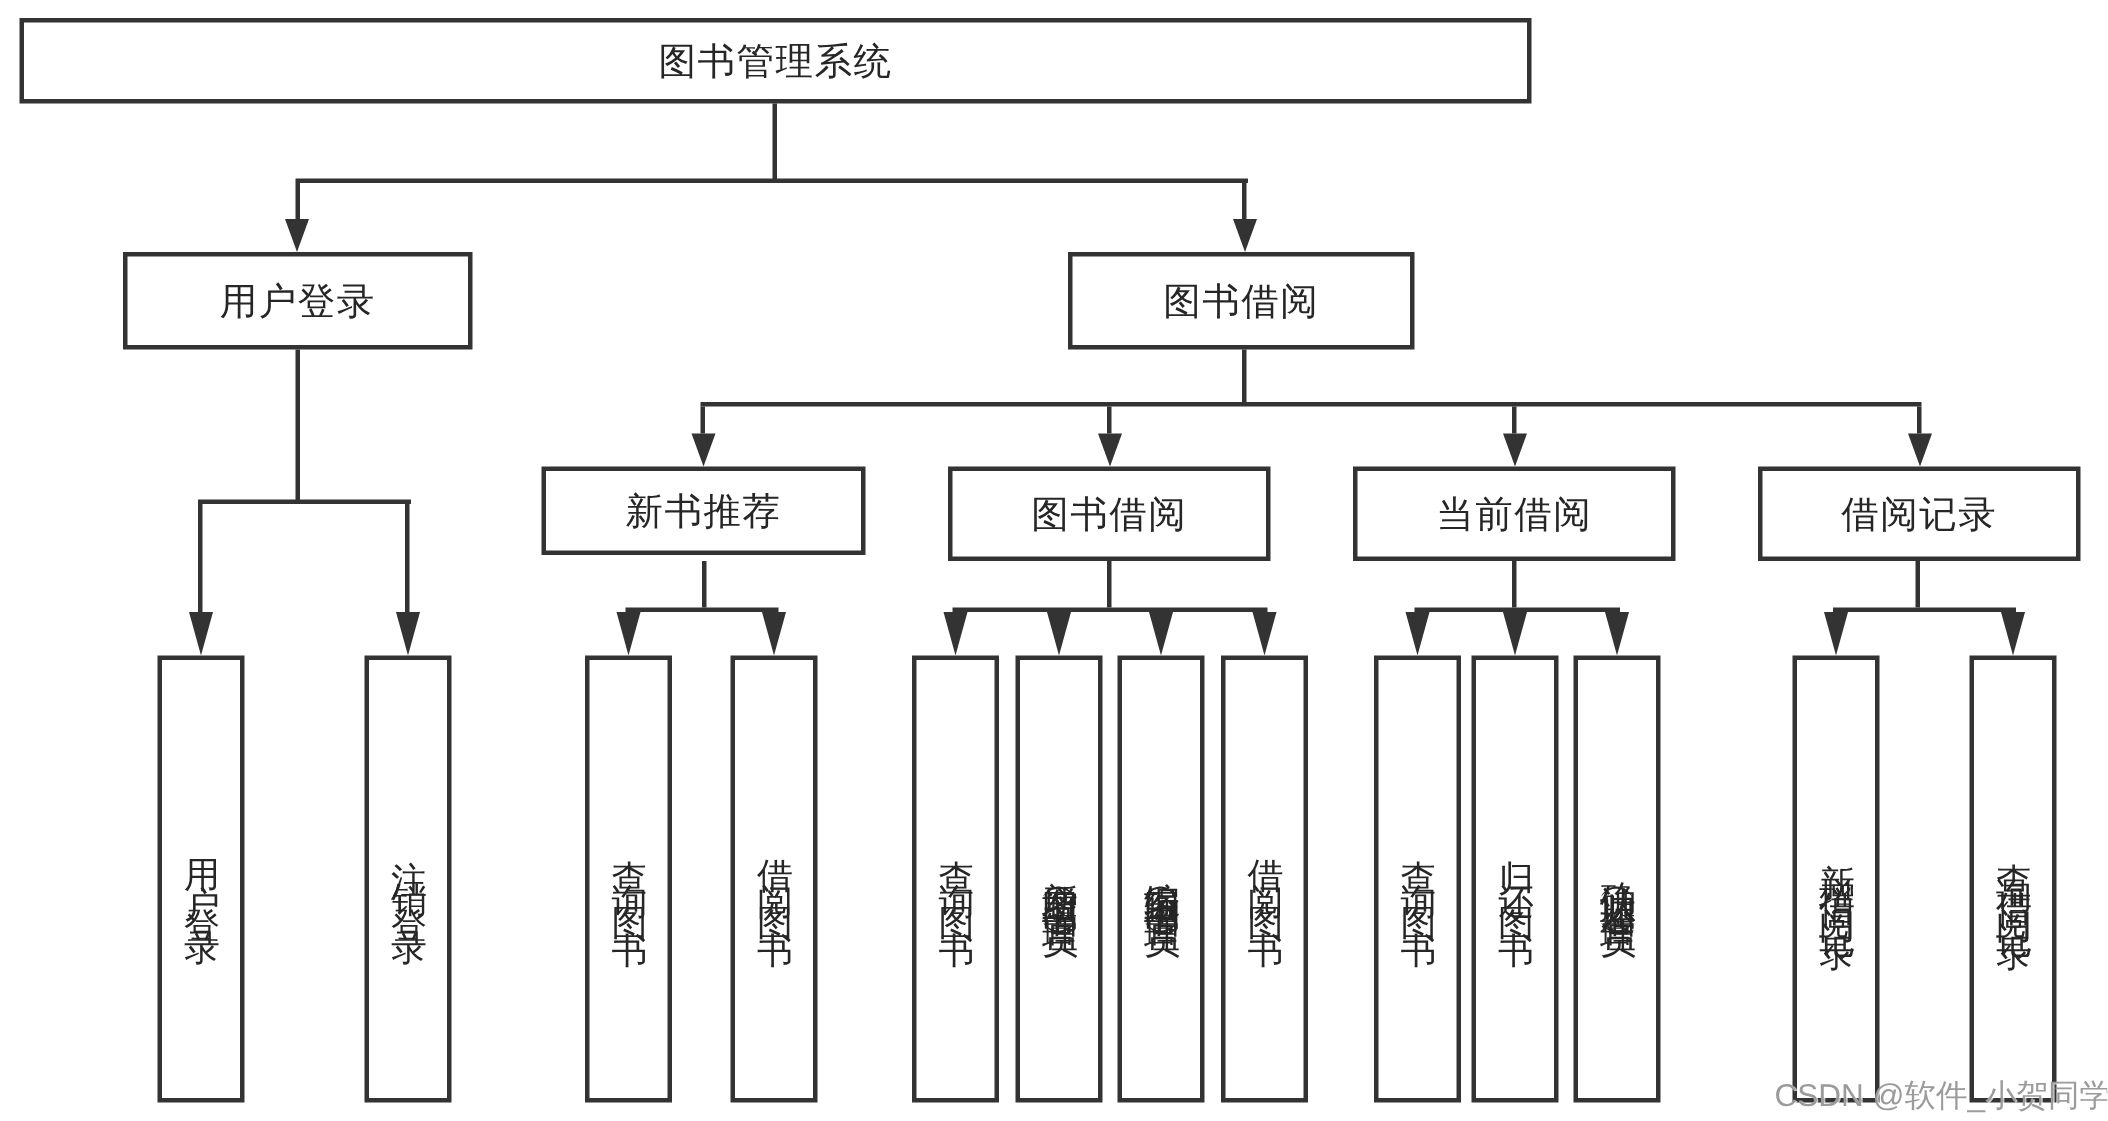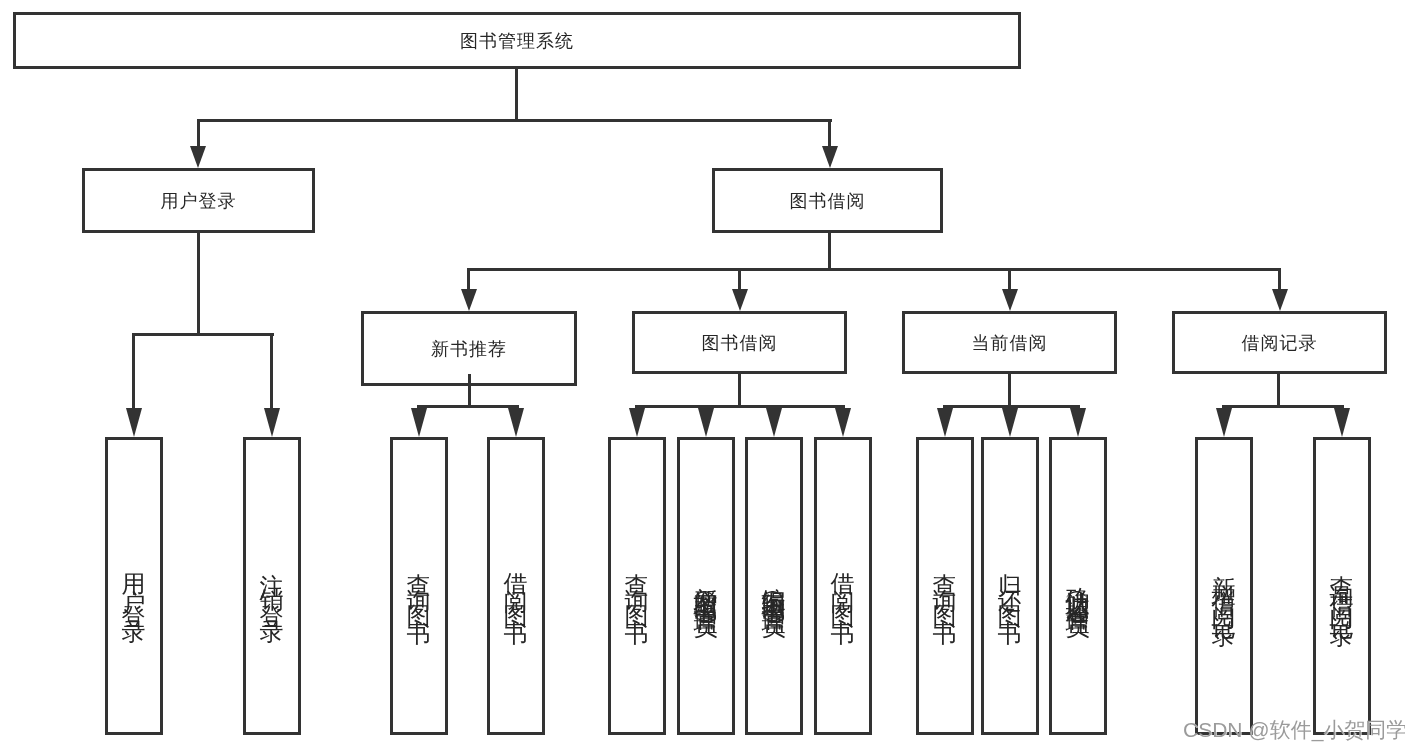--- a/index.html
+++ b/index.html
@@ -17,21 +17,21 @@
     overflow:hidden;
   }
   .box{
     position:absolute;
     box-sizing:border-box;
     border:3px solid var(--line);
     background:#fff;
     display:flex;align-items:center;justify-content:center;
     color:var(--text);
   }
-  .hbox{font-size:18px;letter-spacing:1px;}
+  .hbox{font-size:25px;letter-spacing:1px;}
   .vbox{width:58px;top:437px;height:298px;}
   .vtext{
     writing-mode:vertical-rl;
     text-orientation:mixed;
     font-size:24px;
     line-height:1.05;
     color:var(--text);
     white-space:nowrap;
   }
   .ls-lg .vtext{letter-spacing:16px;}
@@ -89,21 +89,21 @@
   <div class="hline" style="left:467px;top:268px;width:814px;"></div>
   <div class="vline" style="left:467px;top:271px;height:18px;"></div>
   <div class="arrow" style="left:461px;top:289px;"></div>
   <div class="vline" style="left:738px;top:271px;height:18px;"></div>
   <div class="arrow" style="left:732px;top:289px;"></div>
   <div class="vline" style="left:1008px;top:271px;height:18px;"></div>
   <div class="arrow" style="left:1002px;top:289px;"></div>
   <div class="vline" style="left:1278px;top:271px;height:18px;"></div>
   <div class="arrow" style="left:1272px;top:289px;"></div>
 
-  <div class="box hbox" style="left:361px;top:311px;width:216px;height:75px;">
+  <div class="box hbox" style="left:361px;top:311px;width:216px;height:59px;">
     <span>新书推荐</span>
   </div>
   <div class="box hbox" style="left:632px;top:311px;width:215px;height:63px;">
     <span>图书借阅</span>
   </div>
   <div class="box hbox" style="left:902px;top:311px;width:215px;height:63px;">
     <span>当前借阅</span>
   </div>
   <div class="box hbox" style="left:1172px;top:311px;width:215px;height:63px;">
     <span>借阅记录</span>

